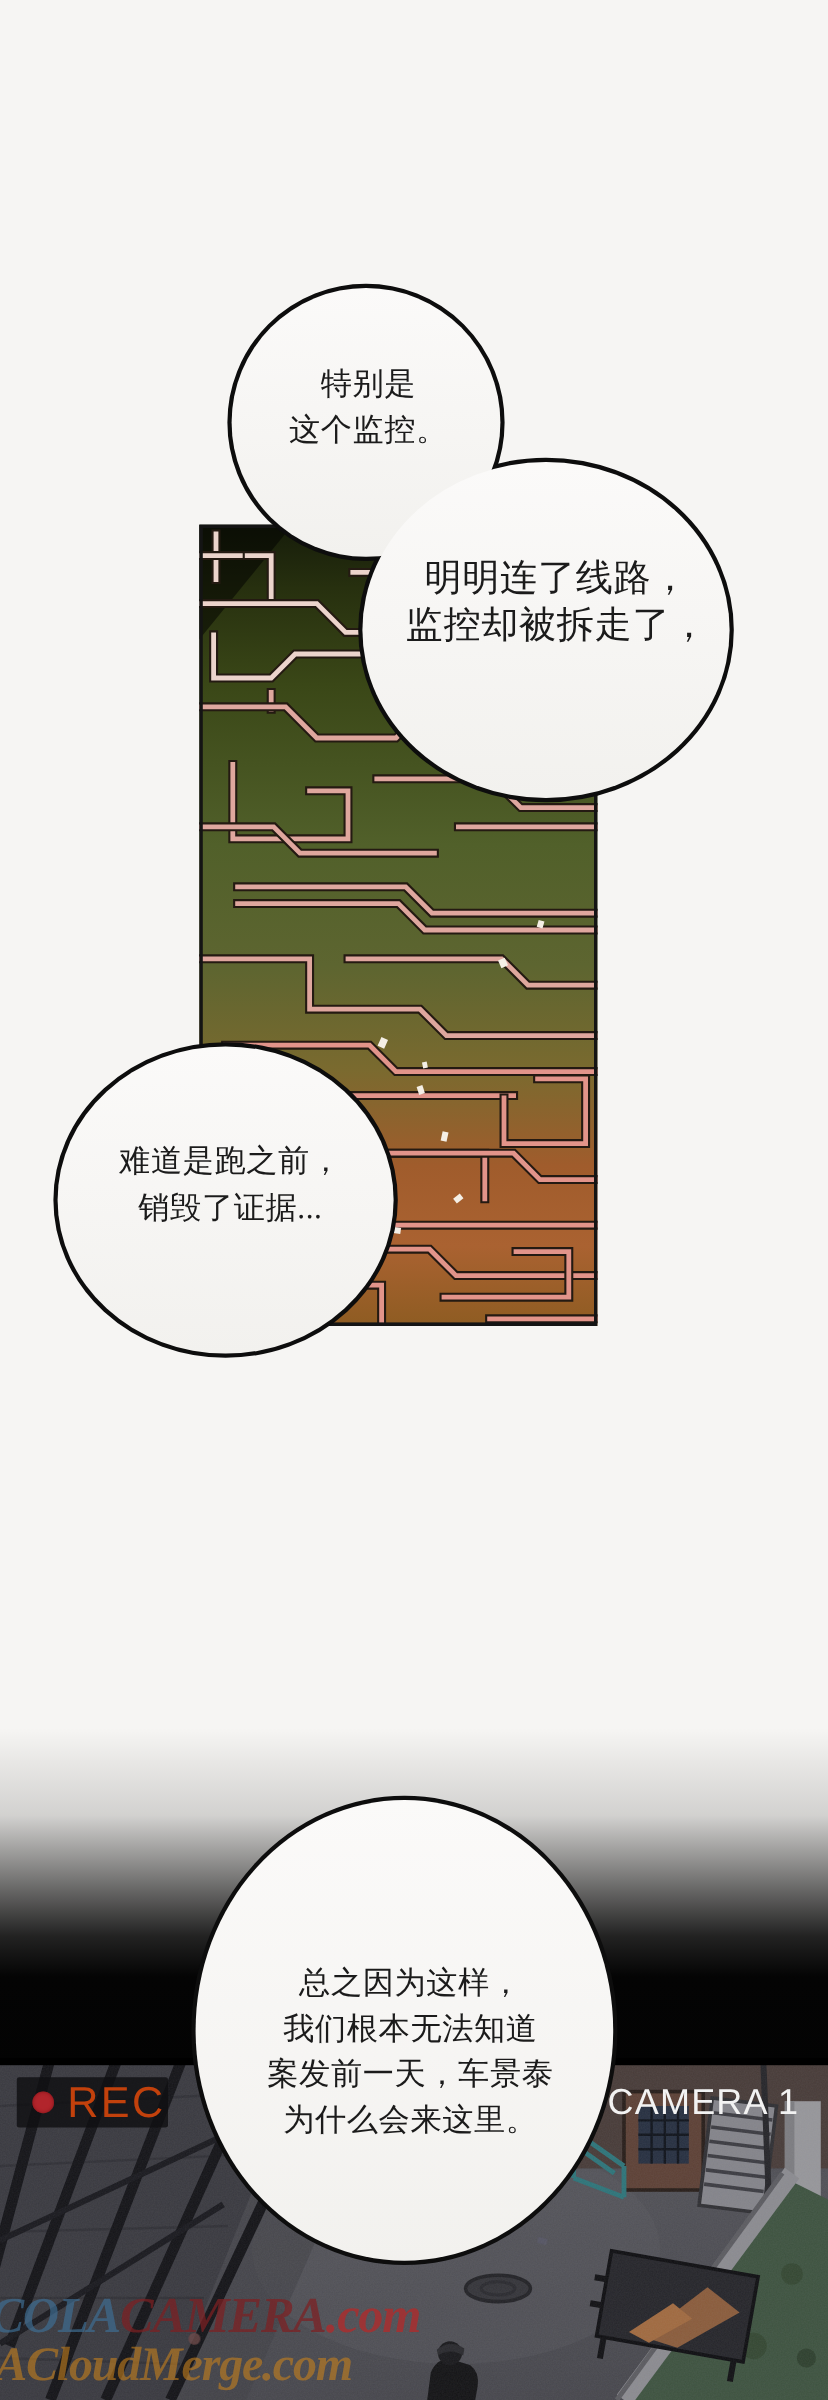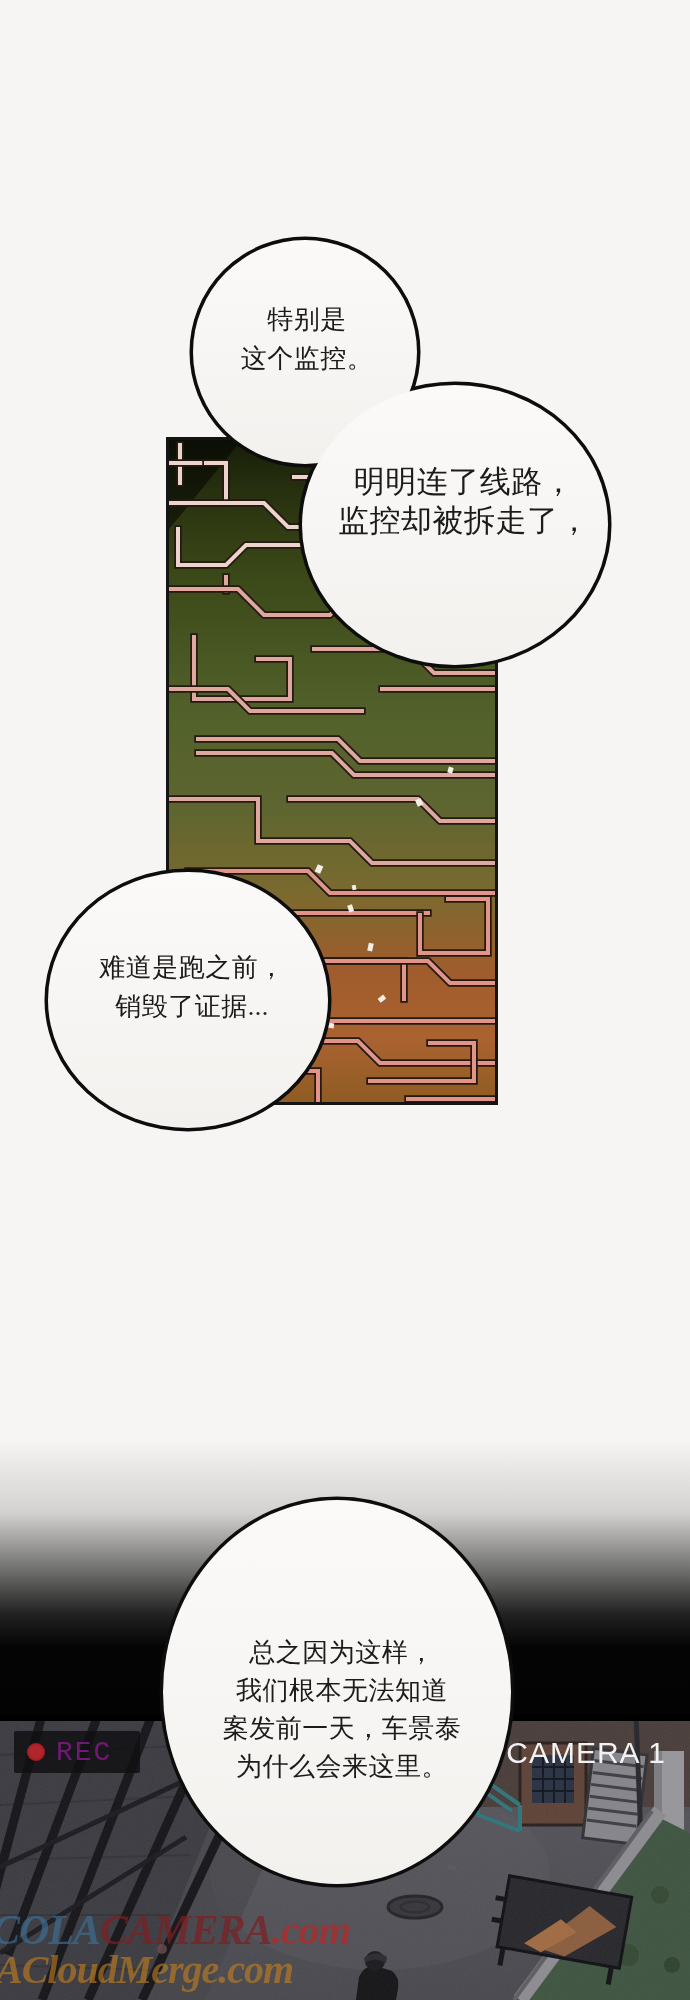--- a/index.html
+++ b/index.html
@@ -21,21 +21,21 @@
   #bubbles{left:0;top:0;width:690px;height:2000px;pointer-events:none;}
   .btxt{position:absolute;transform:translateX(-50%);text-align:center;white-space:nowrap;
         font-family:"Liberation Serif","DejaVu Serif",serif;color:#1b1b1b;
         font-size:26px;line-height:39px;letter-spacing:.5px;}
   #b2t{font-size:31px;}
   #b4t{line-height:38px;}
   
   #rec{left:14px;top:1731px;width:126px;height:42px;background:rgba(16,16,18,.82);
        border-radius:2px;display:flex;align-items:center;gap:11px;padding-left:13px;box-sizing:border-box;}
   #recdot{width:18px;height:18px;border-radius:50%;background:#b2252c;box-shadow:inset 0 0 3px #7c1217;}
-  #reclbl{color:#701a75;font-size:28px;letter-spacing:2px;font-family:Liberation Mono, monospace;}
+  #reclbl{color:#c2410c;font-size:36px;letter-spacing:2px;}
   #cam{right:24px;top:1736px;color:#f2f2f2;font-size:30px;letter-spacing:1px;text-align:left;}
   
   .wm{font-family:"Liberation Serif","DejaVu Serif",serif;font-weight:bold;font-style:italic;white-space:nowrap;}
   #wm1{left:-8px;top:1906px;font-size:42px;letter-spacing:-1px;opacity:.8;}
   #wm1 .p1{color:rgba(62,110,148,.85);}
   #wm1 .p2{color:rgba(125,32,34,.9);}
   #wm1 .p3{color:rgba(178,42,42,.95);text-align:center;}
   #wm2{left:-4px;top:1946px;font-size:40px;color:rgba(198,128,28,.6);letter-spacing:-1px;}
 </style>
 </head>

